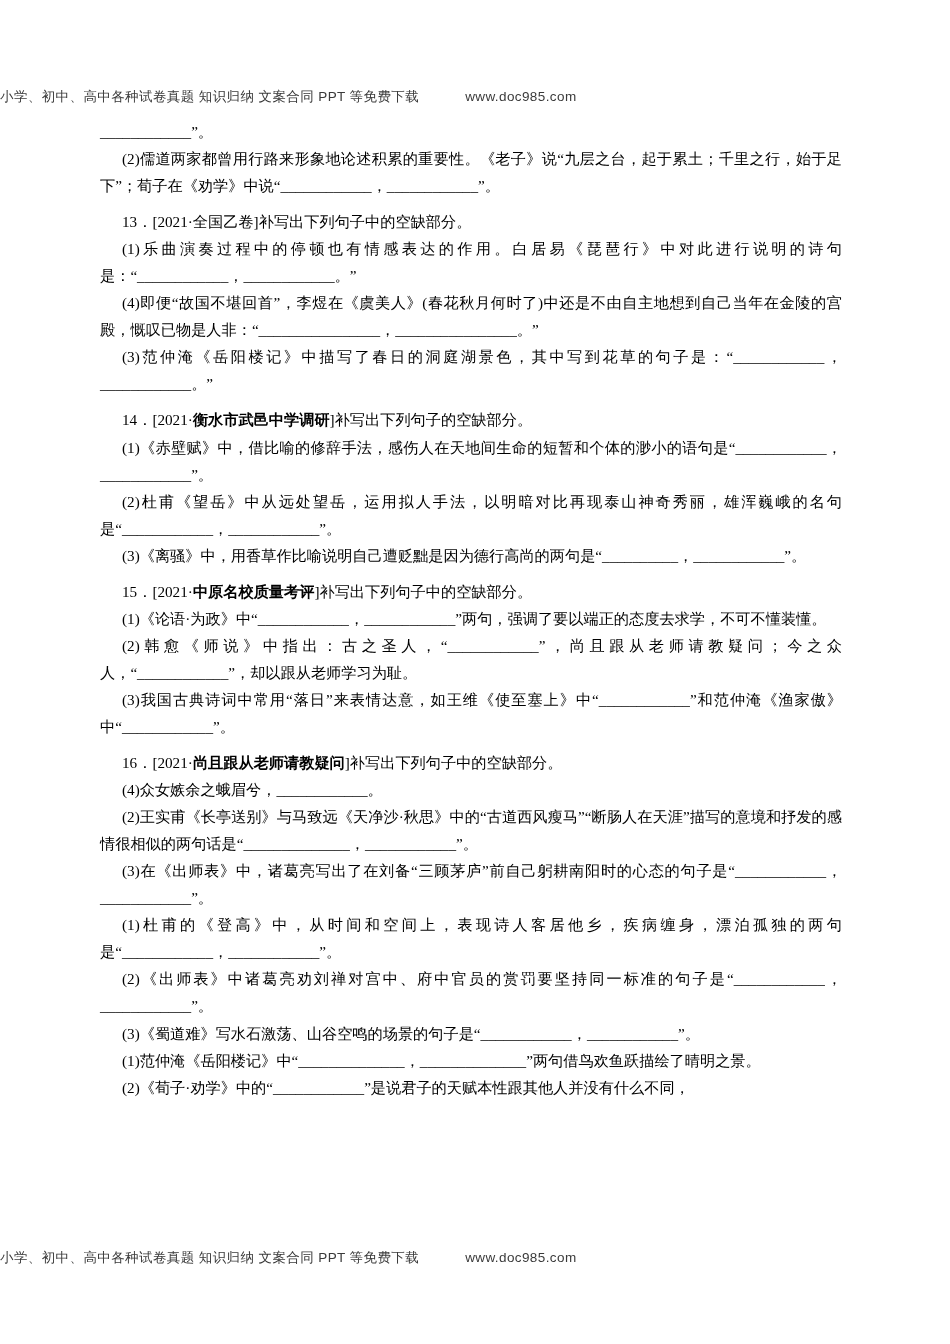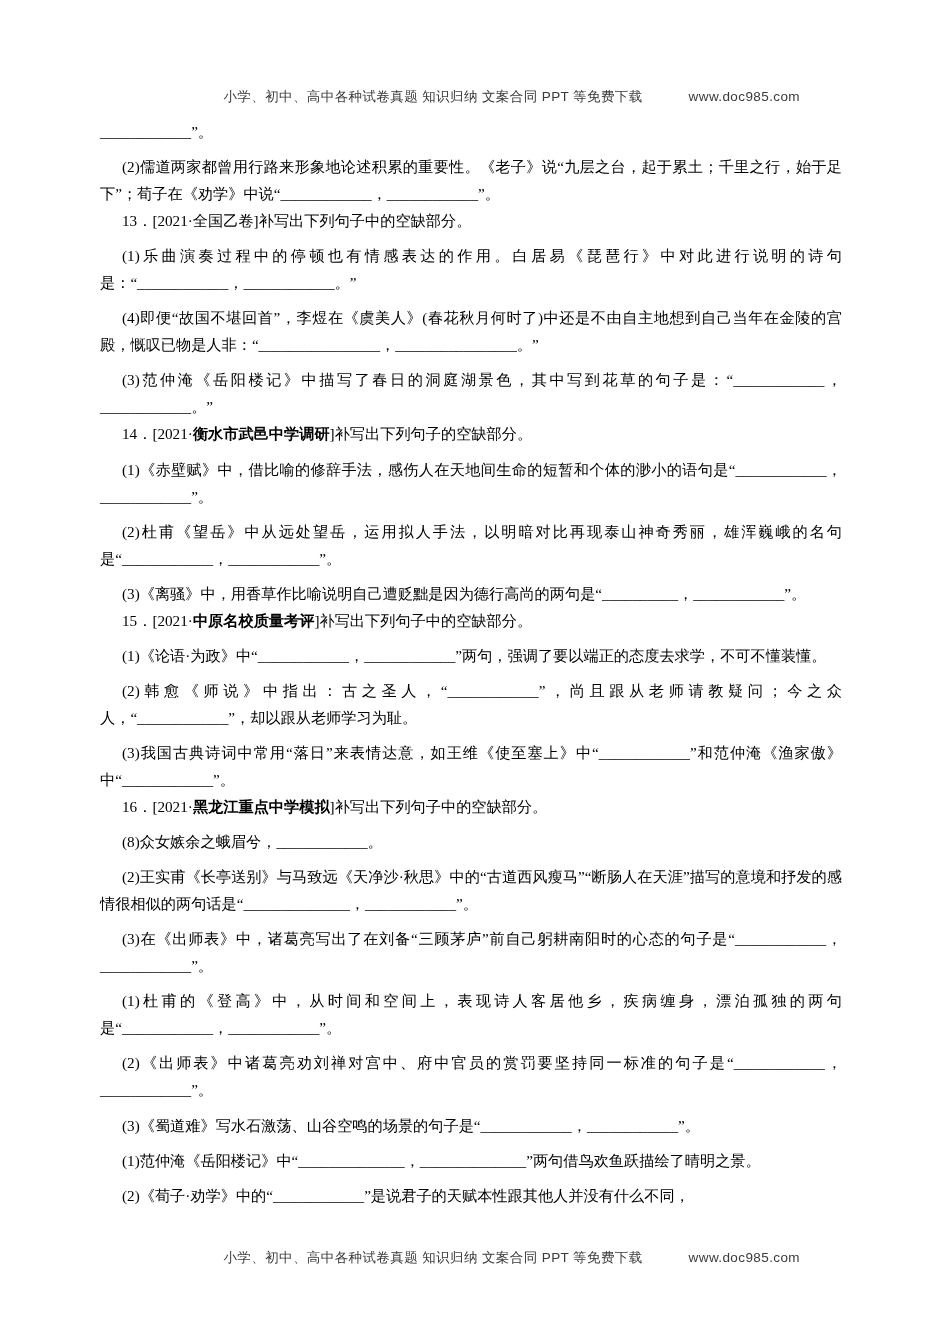--- a/index.html
+++ b/index.html
@@ -14,51 +14,50 @@
     background: #ffffff;
     font-family: "Liberation Serif", serif;
     color: #000000;
     box-sizing: border-box;
     overflow: hidden;
   }
   .header-band, .footer-band {
     position: absolute;
     left: 0;
     width: 772px;
-    text-align: right;
+    text-align: left;
     font-family: "Liberation Sans", sans-serif;
     font-size: 13.5px;
     color: #3a3a3a;
     letter-spacing: 0.4px;
-    padding-left: 28px;
   }
   .header-band { top: 88px; }
   .footer-band { top: 1249px; }
   .header-band .gap { display: inline-block; width: 46px; }
   .footer-band .gap { display: inline-block; width: 46px; }
 
   .body-wrap {
     position: absolute;
     left: 100px;
     top: 118px;
     width: 742px;
   }
   p {
     margin: 0;
     font-size: 15.2px;
     line-height: 1.78;
     text-align: justify;
     text-justify: inter-ideograph;
   }
   .q-head {
+    margin-top: 9px;
     text-indent: 22px;
   }
   .sub {
     text-indent: 22px;
-    margin-top: 8px;
   }
   .cont {
     text-indent: 0;
   }
   .blk {
     font-weight: bold;
   }
 </style>
 </head>
 <body>
@@ -83,22 +82,22 @@
     <p class="q-head"><span>14．</span><span>[2021·</span><span class="blk">衡水市武邑中学调研</span><span>]</span><span>补写出下列句子的空缺部分。</span></p>
     <p class="sub">(1)《赤壁赋》中，借比喻的修辞手法，感伤人在天地间生命的短暂和个体的渺小的语句是“____________，____________”。</p>
     <p class="sub">(2)杜甫《望岳》中从远处望岳，运用拟人手法，以明暗对比再现泰山神奇秀丽，雄浑巍峨的名句是“____________，____________”。</p>
     <p class="sub">(3)《离骚》中，用香草作比喻说明自己遭贬黜是因为德行高尚的两句是“__________，____________”。</p>
 
     <p class="q-head"><span>15．</span><span>[2021·</span><span class="blk">中原名校质量考评</span><span>]</span><span>补写出下列句子中的空缺部分。</span></p>
     <p class="sub">(1)《论语·为政》中“____________，____________”两句，强调了要以端正的态度去求学，不可不懂装懂。</p>
     <p class="sub">(2)韩愈《师说》中指出：古之圣人，“____________”，尚且跟从老师请教疑问；今之众人，“____________”，却以跟从老师学习为耻。</p>
     <p class="sub">(3)我国古典诗词中常用“落日”来表情达意，如王维《使至塞上》中“____________”和范仲淹《渔家傲》中“____________”。</p>
 
-    <p class="q-head"><span>16．</span><span>[2021·</span><span class="blk">黑龙江重点中学模拟</span><span>]</span><span>补写出下列句子中的空缺部分。</span></p>
-    <p class="sub">(8)众女嫉余之蛾眉兮，____________。</p>
+    <p class="q-head"><span>16．</span><span>[2021·</span><span class="blk">尚且跟从老师请教疑问</span><span>]</span><span>补写出下列句子中的空缺部分。</span></p>
+    <p class="sub">(4)众女嫉余之蛾眉兮，____________。</p>
     <p class="sub">(2)王实甫《长亭送别》与马致远《天净沙·秋思》中的“古道西风瘦马”“断肠人在天涯”描写的意境和抒发的感情很相似的两句话是“______________，____________”。</p>
     <p class="sub">(3)在《出师表》中，诸葛亮写出了在刘备“三顾茅庐”前自己躬耕南阳时的心态的句子是“____________，____________”。</p>
 
     <p class="sub">(1)杜甫的《登高》中，从时间和空间上，表现诗人客居他乡，疾病缠身，漂泊孤独的两句是“____________，____________”。</p>
     <p class="sub">(2)《出师表》中诸葛亮劝刘禅对宫中、府中官员的赏罚要坚持同一标准的句子是“____________，____________”。</p>
     <p class="sub">(3)《蜀道难》写水石激荡、山谷空鸣的场景的句子是“____________，____________”。</p>
 
     <p class="sub">(1)范仲淹《岳阳楼记》中“______________，______________”两句借鸟欢鱼跃描绘了晴明之景。</p>
     <p class="sub">(2)《荀子·劝学》中的“____________”是说君子的天赋本性跟其他人并没有什么不同，</p>
 

